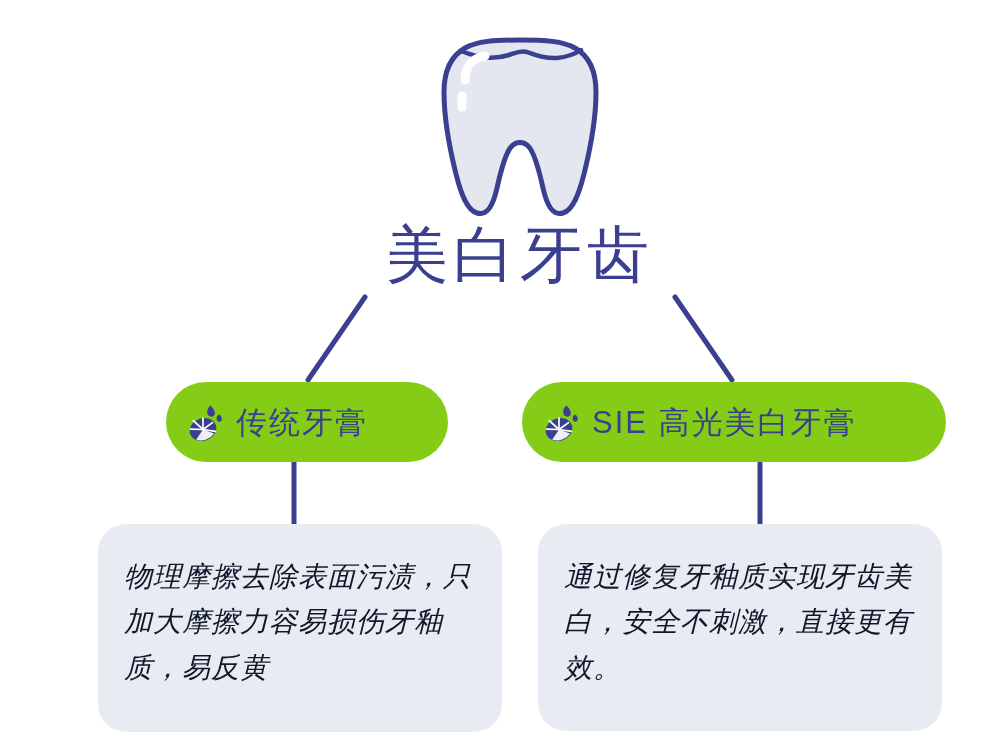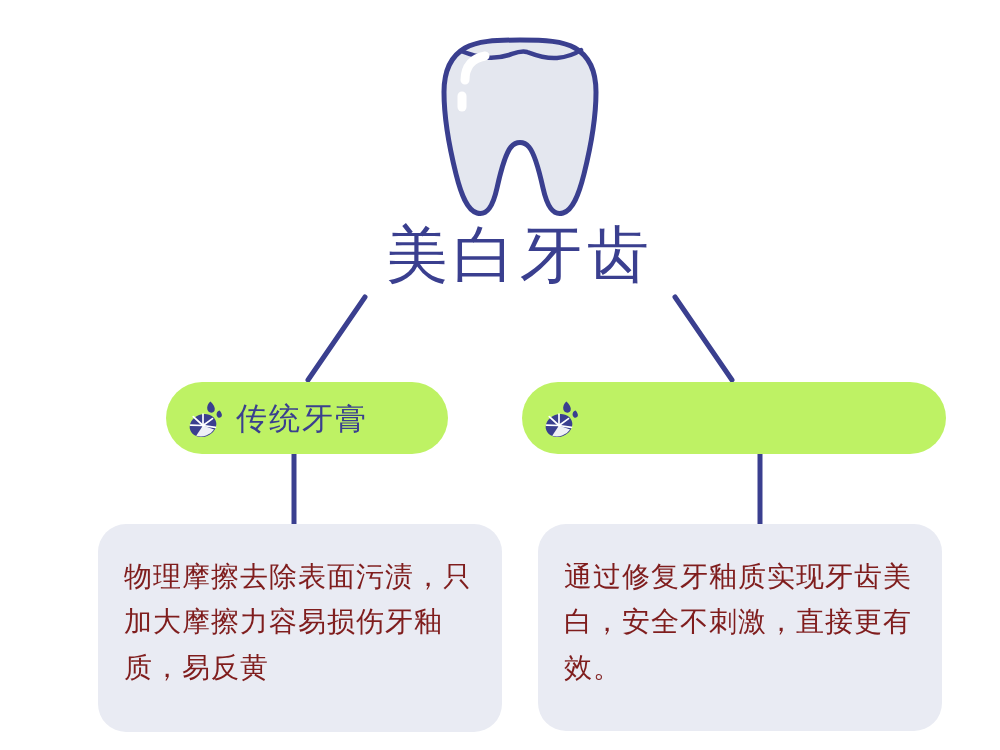--- a/index.html
+++ b/index.html
@@ -53,26 +53,26 @@
     line-height: 1;
     letter-spacing: 5px;
     color: #3a3f8f;
     font-weight: 500;
     white-space: nowrap;
   }
 
   
   .pill {
     position: absolute;
-    background: #bef264;
+    background: #84cc16;
     border-radius: 40px;
     display: flex;
     align-items: center;
     box-sizing: border-box;
-    height: 72px;
+    height: 80px;
     text-align: right;
   }
   #pill-left {
     left: 146px;
     top: 370px;
     width: 282px;
     padding-left: 22px;
   }
   #pill-right {
     left: 502px;
@@ -110,25 +110,26 @@
     width: 404px;
     height: 208px;
   }
   #card-right {
     left: 518px;
     top: 512px;
     width: 404px;
     height: 207px;
   }
   .card-text {
-    color: #7f1d1d;
+    color: #0f172a;
     font-size: 28px;
     line-height: 1.62;
     letter-spacing: 1px;
     font-weight: 500;
+    font-style: italic;
   }
 </style>
 </head>
 <body>
 
 <div id="stage">
 
   <svg id="connectors" viewBox="0 0 1000 750" width="1000" height="750" aria-hidden="true">
     <line x1="345" y1="285" x2="288" y2="368" stroke="#3a3f8f" stroke-width="5" stroke-linecap="round"></line>
     <line x1="655" y1="285" x2="712" y2="368" stroke="#3a3f8f" stroke-width="5" stroke-linecap="round"></line>
@@ -200,20 +201,21 @@
       <ellipse cx="15" cy="26.5" rx="13.6" ry="11.2" transform="rotate(-21 15 26.5)" fill="#3a3f8f"></ellipse>
       <g stroke="#ffffff" stroke-width="1.7" stroke-linecap="round" fill="none">
         <line x1="15" y1="26.5" x2="15" y2="15.2"></line>
         <line x1="15" y1="26.5" x2="24.5" y2="19.6"></line>
         <line x1="15" y1="26.5" x2="27.4" y2="28.4"></line>
         <line x1="15" y1="26.5" x2="5.3" y2="17.6"></line>
         <line x1="15" y1="26.5" x2="2.6" y2="26.1"></line>
       </g>
       <path d="M15 26.5 L 5.0 33.6 A 13.6 11.2 0 0 0 23.9 34.2 Z" transform="rotate(-21 15 26.5)" fill="#ffffff" opacity="0.92"></path>
     </svg>
+    <span class="pill-label">SIE 高光美白牙膏</span>
   </div>
 
   <div class="card" id="card-left">
     <div class="card-text">物理摩擦去除表面污渍，只加大摩擦力容易损伤牙釉质，易反黄</div>
   </div>
 
   <div class="card" id="card-right">
     <div class="card-text">通过修复牙釉质实现牙齿美白，安全不刺激，直接更有效。</div>
   </div>
 

